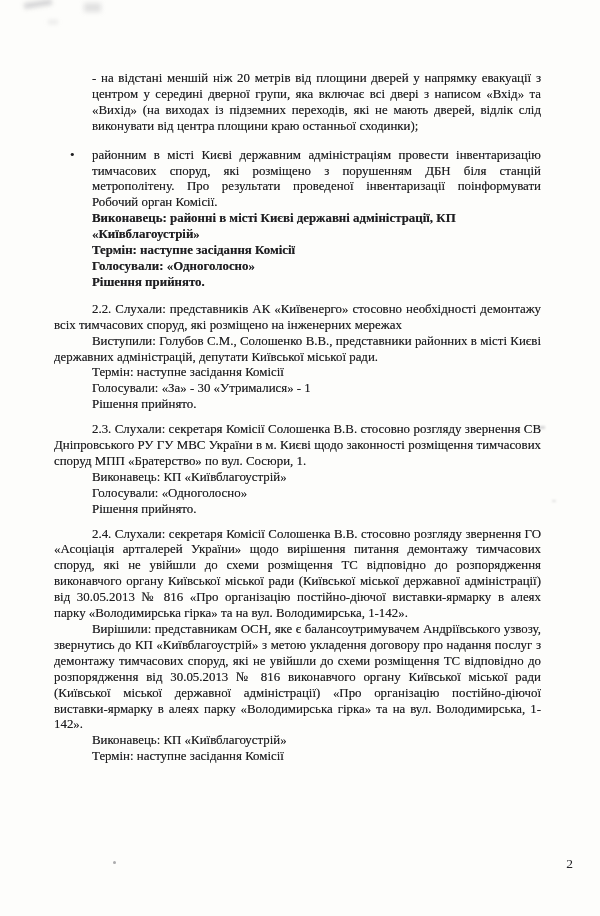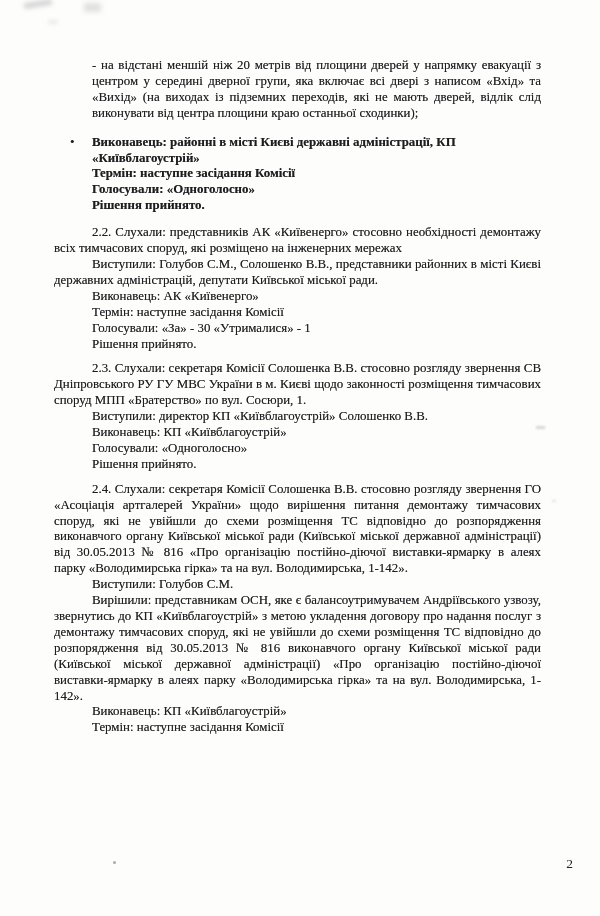--- a/index.html
+++ b/index.html
@@ -10,21 +10,21 @@
   }
   .page {
     position:relative;
     width:600px; height:916px;
     background:#fdfdfb;
     overflow:hidden;
     color:#1e1e21;
   }
   .content {
     position:absolute;
-    left:54px; top:58px;
+    left:54px; top:71px;
     width:487px;
     font-size:12.9px;
     line-height:15.9px;
     text-shadow:0 0 .5px rgba(25,25,28,.55);
   }
   p { margin:0; padding:0; }
   .just   { text-align:justify; }
   .para   { text-align:justify; text-indent:38px; }
   .meta   { text-align:left;    text-indent:38px; }
   .metaflat { text-align:left;font-weight:bold; }
@@ -64,46 +64,44 @@
   <span class="artifact speck3"></span>
 
   <div class="content">
 
     <div class="continuation-block">
       <p class="just">- на відстані меншій ніж 20 метрів від площини дверей у напрямку евакуації з центром у середині дверної групи, яка включає всі двері з написом «Вхід» та «Вихід» (на виходах із підземних переходів, які не мають дверей, відлік слід виконувати від центра площини краю останньої сходинки);</p>
     </div>
 
     <div class="bullet-block">
       <span class="bullet">•</span>
+      <p class="just">районним в місті Києві державним адміністраціям провести інвентаризацію тимчасових споруд, які розміщено з порушенням ДБН біля станцій метрополітену. Про результати проведеної інвентаризації поінформувати Робочий орган Комісії.</p>
       <p class="metaflat">Виконавець: районні в місті Києві державні адміністрації, КП «Київблагоустрій»</p>
       <p class="metaflat">Термін: наступне засідання Комісії</p>
       <p class="metaflat">Голосували: «Одноголосно»</p>
       <p class="metaflat">Рішення прийнято.</p>
     </div>
 
     <div class="section">
       <p class="para">2.2. Слухали: представників АК «Київенерго» стосовно необхідності демонтажу всіх тимчасових споруд, які розміщено на інженерних мережах</p>
       <p class="para">Виступили: Голубов С.М., Солошенко В.В., представники районних в місті Києві державних адміністрацій, депутати Київської міської ради.</p>
-      <p class="meta">Виконавець: АК «Київенерго»</p>
       <p class="meta">Термін: наступне засідання Комісії</p>
       <p class="meta">Голосували: «За» - 30 «Утрималися» - 1</p>
       <p class="meta">Рішення прийнято.</p>
     </div>
 
     <div class="section">
       <p class="para">2.3. Слухали: секретаря Комісії Солошенка В.В. стосовно розгляду звернення СВ Дніпровського РУ ГУ МВС України в м. Києві щодо законності розміщення тимчасових споруд МПП «Братерство» по вул. Сосюри, 1.</p>
-      <p class="para">Виступили: директор КП «Київблагоустрій» Солошенко В.В.</p>
       <p class="meta">Виконавець: КП «Київблагоустрій»</p>
       <p class="meta">Голосували: «Одноголосно»</p>
       <p class="meta">Рішення прийнято.</p>
     </div>
 
     <div class="section">
       <p class="para">2.4. Слухали: секретаря Комісії Солошенка В.В. стосовно розгляду звернення ГО «Асоціація артгалерей України» щодо вирішення питання демонтажу тимчасових споруд, які не увійшли до схеми розміщення ТС відповідно до розпорядження виконавчого органу Київської міської ради (Київської міської державної адміністрації) від 30.05.2013 № 816 «Про організацію постійно-діючої виставки-ярмарку в алеях парку «Володимирська гірка» та на вул. Володимирська, 1-142».</p>
-      <p class="para">Виступили: Голубов С.М.</p>
       <p class="para">Вирішили: представникам ОСН, яке є балансоутримувачем Андріївського узвозу, звернутись до КП «Київблагоустрій» з метою укладення договору про надання послуг з демонтажу тимчасових споруд, які не увійшли до схеми розміщення ТС відповідно до розпорядження від 30.05.2013 № 816 виконавчого органу Київської міської ради (Київської міської державної адміністрації) «Про організацію постійно-діючої виставки-ярмарку в алеях парку «Володимирська гірка» та на вул. Володимирська, 1-142».</p>
       <p class="meta">Виконавець: КП «Київблагоустрій»</p>
       <p class="meta">Термін: наступне засідання Комісії</p>
     </div>
 
   </div>
 
   <div class="page-number">2</div>
 
 </div>

